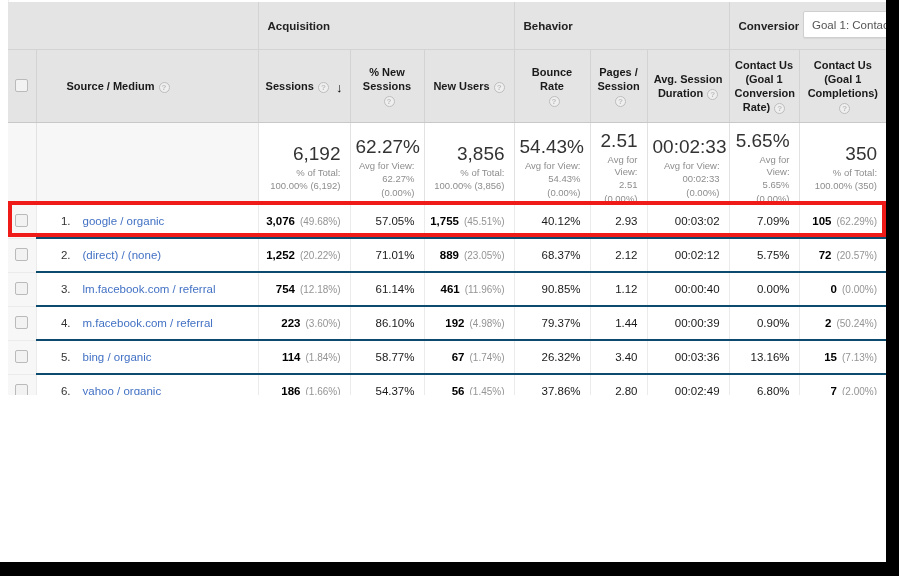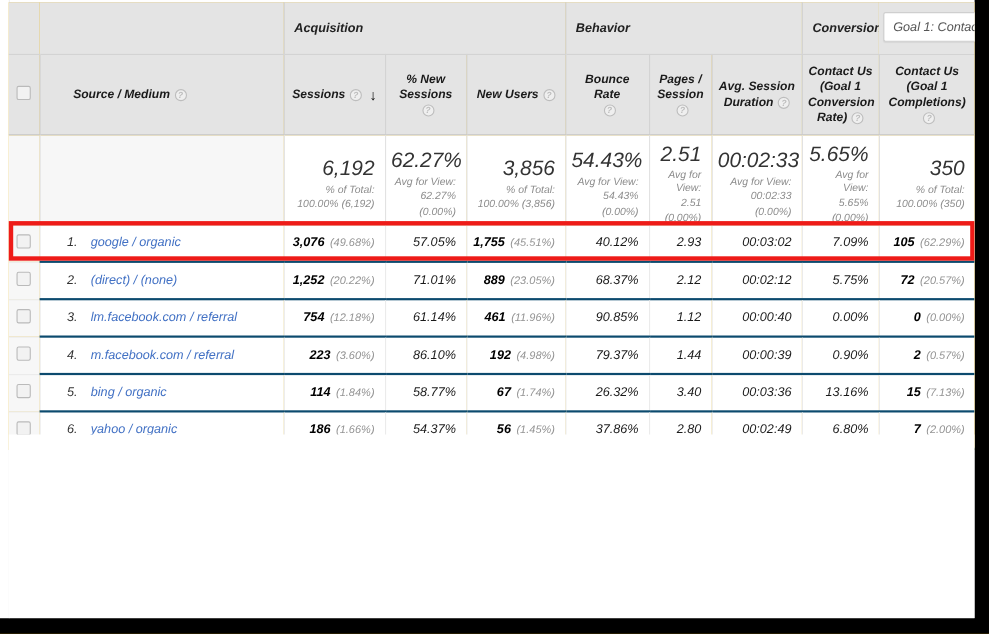--- a/index.html
+++ b/index.html
@@ -24,22 +24,21 @@
     background: #ffffff;
     overflow: hidden;
     box-shadow: 0 0 3px rgba(0,0,0,0.25);
   }
 
   #table-wrap {
     position: absolute;
     left: 8px;
     top: 2px;
     width: 878px;
-    background: #eab308;
-    font-style: italic;
+    background: #14532d;
   }
 
   table.ga {
     border-collapse: collapse;
     table-layout: fixed;
     width: 878px;
     font-size: 11px;
     color: #000;
   }
   table.ga td, table.ga th {
@@ -447,21 +446,21 @@
         <td class="cell-src">
           <span class="rank">4.</span><a class="srclink" href="#">m.facebook.com / referral</a>
         </td>
         <td><span class="val-main">223</span><span class="val-pct">(3.60%)</span></td>
         <td><span>86.10%</span></td>
         <td><span class="val-main">192</span><span class="val-pct">(4.98%)</span></td>
         <td><span>79.37%</span></td>
         <td><span>1.44</span></td>
         <td><span>00:00:39</span></td>
         <td><span>0.90%</span></td>
-        <td><span class="val-main">2</span><span class="val-pct">(0.57%)</span></td>
+        <td><span class="val-main">2</span><span class="val-pct">(50.24%)</span></td>
       </tr>
 
       <tr class="drow">
         <td class="cell-chk"><span class="chkbox"></span></td>
         <td class="cell-src">
           <span class="rank">5.</span><a class="srclink" href="#">bing / organic</a>
         </td>
         <td><span class="val-main">114</span><span class="val-pct">(1.84%)</span></td>
         <td><span>58.77%</span></td>
         <td><span class="val-main">67</span><span class="val-pct">(1.74%)</span></td>

